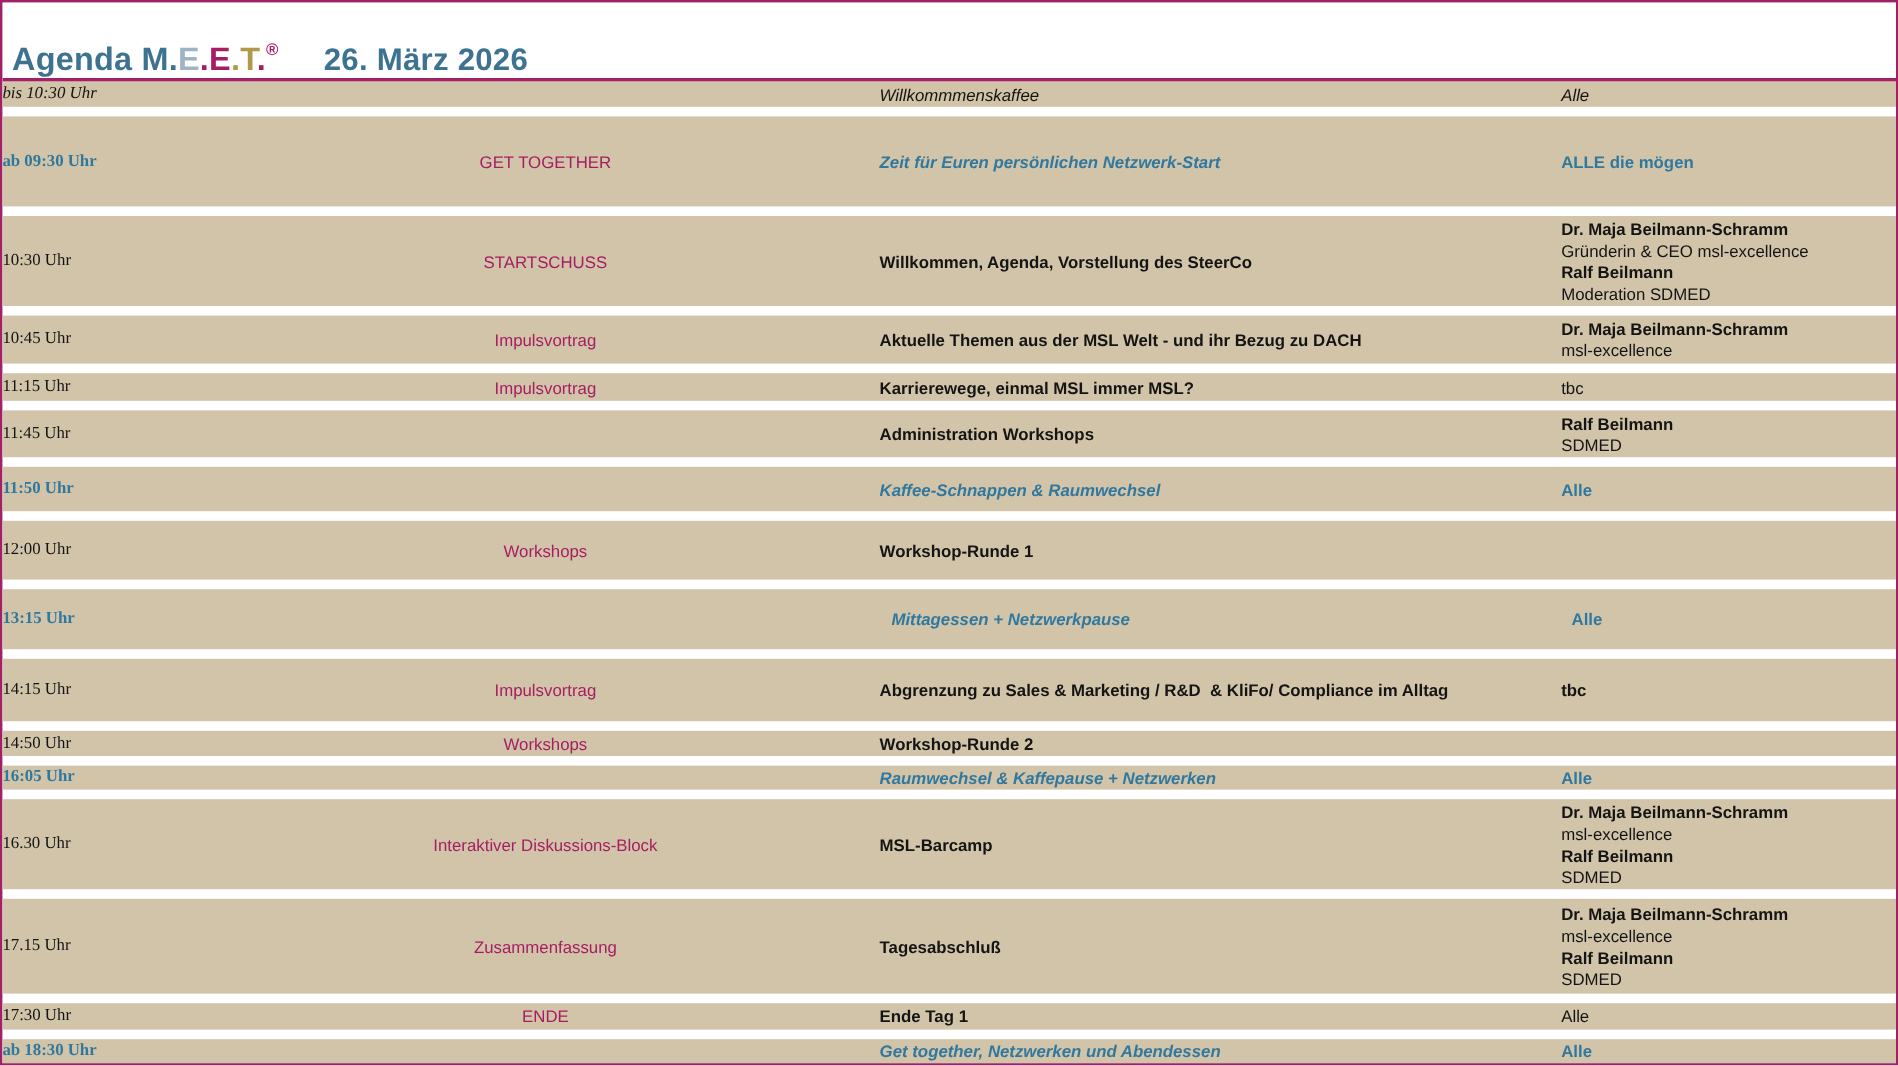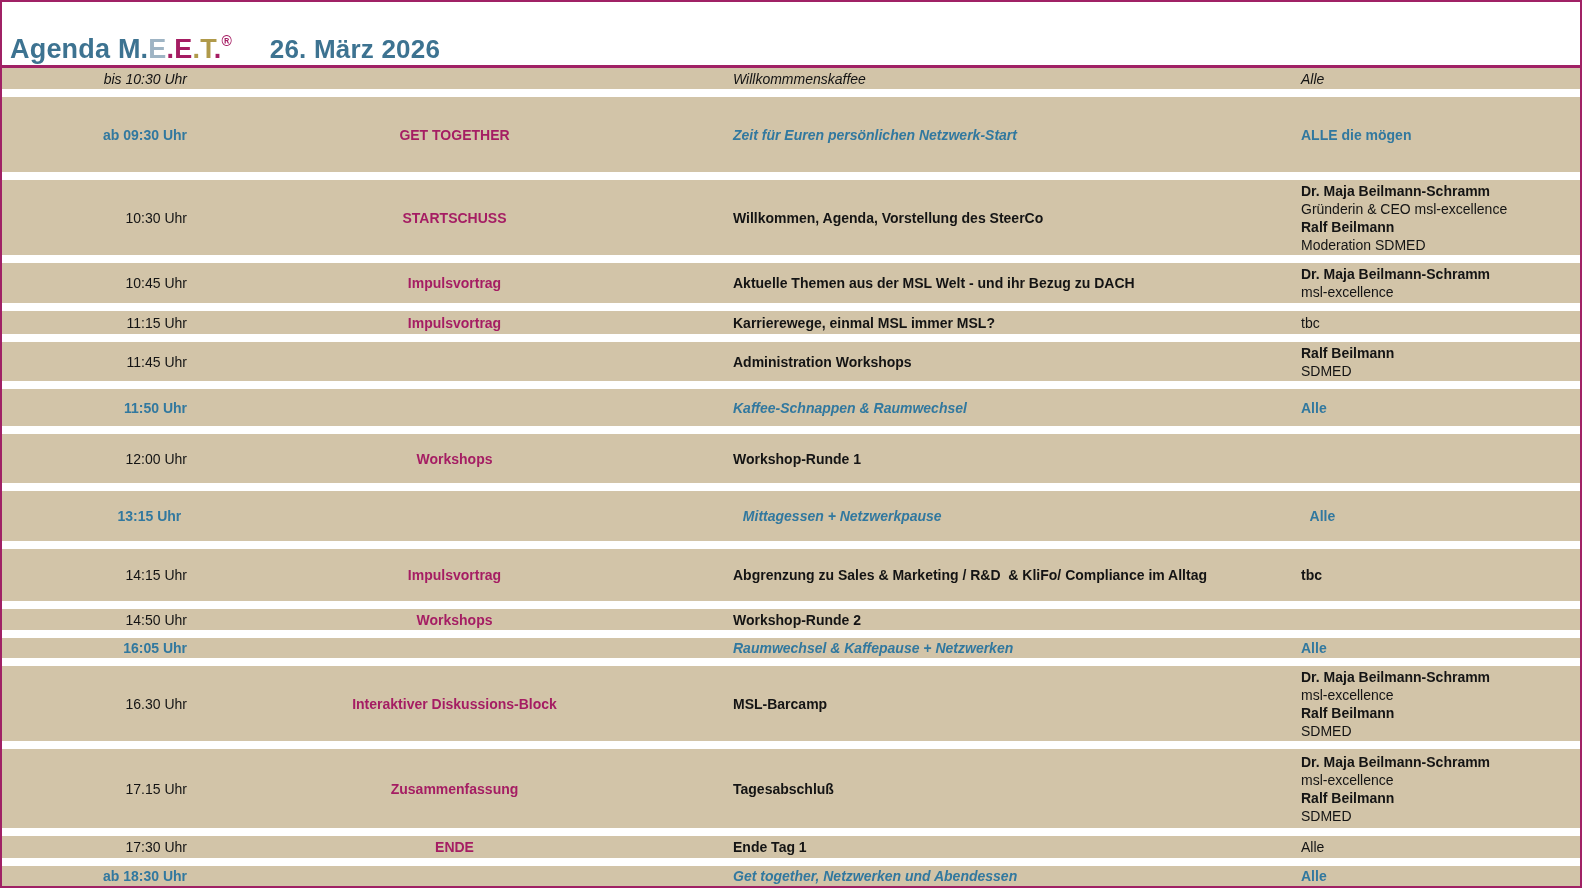--- a/index.html
+++ b/index.html
@@ -48,22 +48,22 @@
     display: flex;
     align-items: center;
     background: #d2c4a8;
     width: 100%;
     font-size: 14px;
     color: #141414;
   }
   .row + .row { margin-top: 8px; }
 
   .c { padding: 1px 0; }
-  .c-time   { width: 185px; text-align: right; }
-  .c-type   { width: 535px; text-align: center; color: #a51d63; font-weight: bold; }
+  .c-time   { width: 185px; text-align: left; font-family: Liberation Serif, serif; }
+  .c-type   { width: 535px; text-align: center; color: #a51d63; font-weight: normal; }
   .c-desc   { width: 572px; padding-left: 11px; font-weight: bold; white-space: pre-wrap; }
   .c-people { width: 286px; padding-left: 7px; line-height: 18px; }
 
   .pl { font-weight: normal; }
   .pl.b { font-weight: bold; }
 
   
 
   
   .row--blue { color: #31789f; }

